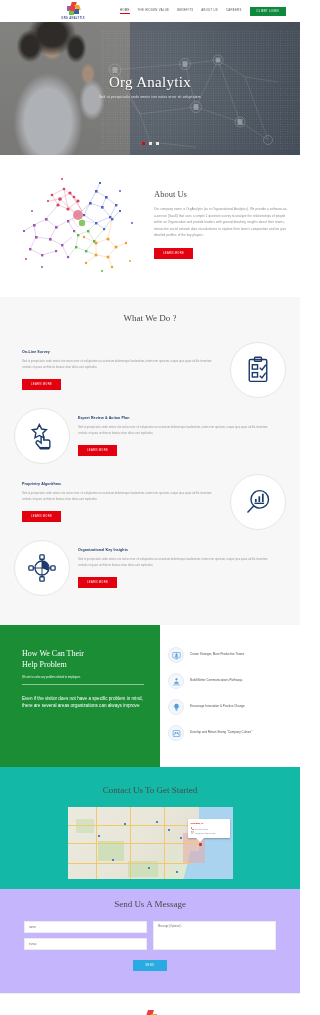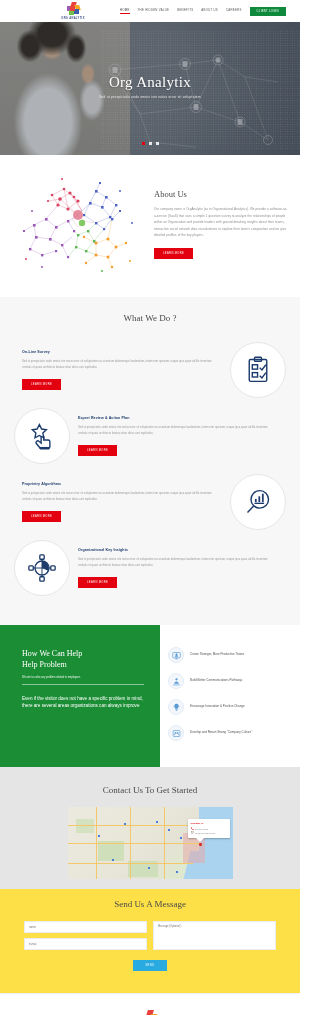--- a/index.html
+++ b/index.html
@@ -145,21 +145,21 @@
   .help-p { font-size: 4.6px; line-height: 1.65; margin-top: 10px; }
   .help-right { flex: 1; background: #fff; padding: 22px 10px 16px 8px; }
   .ben { display: flex; align-items: center; gap: 6px; margin-bottom: 10px; }
   .ben-ic {
     width: 16px; height: 16px; border-radius: 50%; background: #f3f7fc;
     border: 1px solid #e3ecf6; display: flex; align-items: center; justify-content: center; flex: none;
   }
   .ben-t { font-size: 3px; line-height: 1.7; color: #555; }
 
   
-  .contact { background: #e5e5e5; padding: 18px 0 10px; }
+  .contact { background: #14b8a6; padding: 18px 0 10px; }
   .map {
     width: 165px; height: 72px; margin: 12px auto 0; position: relative; overflow: hidden;
     background: linear-gradient(135deg,#eceadf 0%,#e8e6d8 45%,#e4e2d4 60%,#dfe9cf 75%, #e6e4d6 100%);
   }
   .map-water { position: absolute; right: 0; top: 0; width: 34px; height: 72px; background: #a9d3ef; }
   .map-water2 { position: absolute; right: 22px; top: 44px; width: 24px; height: 28px; background: #a9d3ef; transform: skewX(-14deg); }
   .map-green { position: absolute; }
   .map-rd { position: absolute; background: #f2c86b; height: .8px; }
   .map-rd.v { width: .8px; height: auto; }
   .map-city { position: absolute; right: 28px; top: 26px; width: 22px; height: 30px; background: rgba(231,170,170,.55); }
@@ -172,21 +172,21 @@
   .popup:after {
     content: ""; position: absolute; left: 8px; bottom: -4px;
     border-left: 4px solid transparent; border-right: 4px solid transparent;
     border-top: 4px solid #fff;
   }
   .popup-h { font-size: 2.4px; color: #e3000f; font-weight: bold; margin-bottom: 2px; }
   .popup-r { display: flex; align-items: center; gap: 1.5px; margin-top: 1.2px; }
   .popup-t { font-size: 2.1px; color: #7a7a7a; }
 
   
-  .form-wrap { background: #fde047; padding: 10px 0 22px; }
+  .form-wrap { background: #c4b5fd; padding: 10px 0 22px; }
   .form { display: flex; gap: 6px; justify-content: center; margin-top: 12px; padding: 0 24px; }
   .form-col { display: flex; flex-direction: column; gap: 5px; width: 50%; }
   .fld {
     background: #fff; border: 1px solid #ececec; height: 12px;
     font-size: 2.6px; color: #b5b5b5; padding: 0 4px; display: flex; align-items: center;
     font-family: "Liberation Sans", sans-serif; width: 100%;
   }
   textarea.fld { height: 29px; align-items: flex-start; padding-top: 3px; resize: none; line-height: 1.4; }
   .send {
     display: block; margin: 10px auto 0; background: #29abe2; color: #fff;
@@ -470,21 +470,21 @@
           <div class="btn-red">LEARN MORE</div>
         </div>
       </div>
 
     </div>
   </div>
 
   <div class="help">
     <div class="help-left">
       <div class="help-h">
-        <div>How We Can Help</div>
+        <div>How We Can Their</div>
         <div>Help Problem</div>
       </div>
       <div class="help-sub">We aim to solve any problem related to employees</div>
       <div class="help-p">Even if the visitor does not have a specific problem in mind, there are several areas organizations can always improve</div>
     </div>
     <div class="help-right">
 
       <div class="ben">
         <div class="ben-ic">
           <svg width="9" height="9" viewBox="0 0 24 24" fill="none" stroke="#5b9bd5" stroke-width="1.8">

